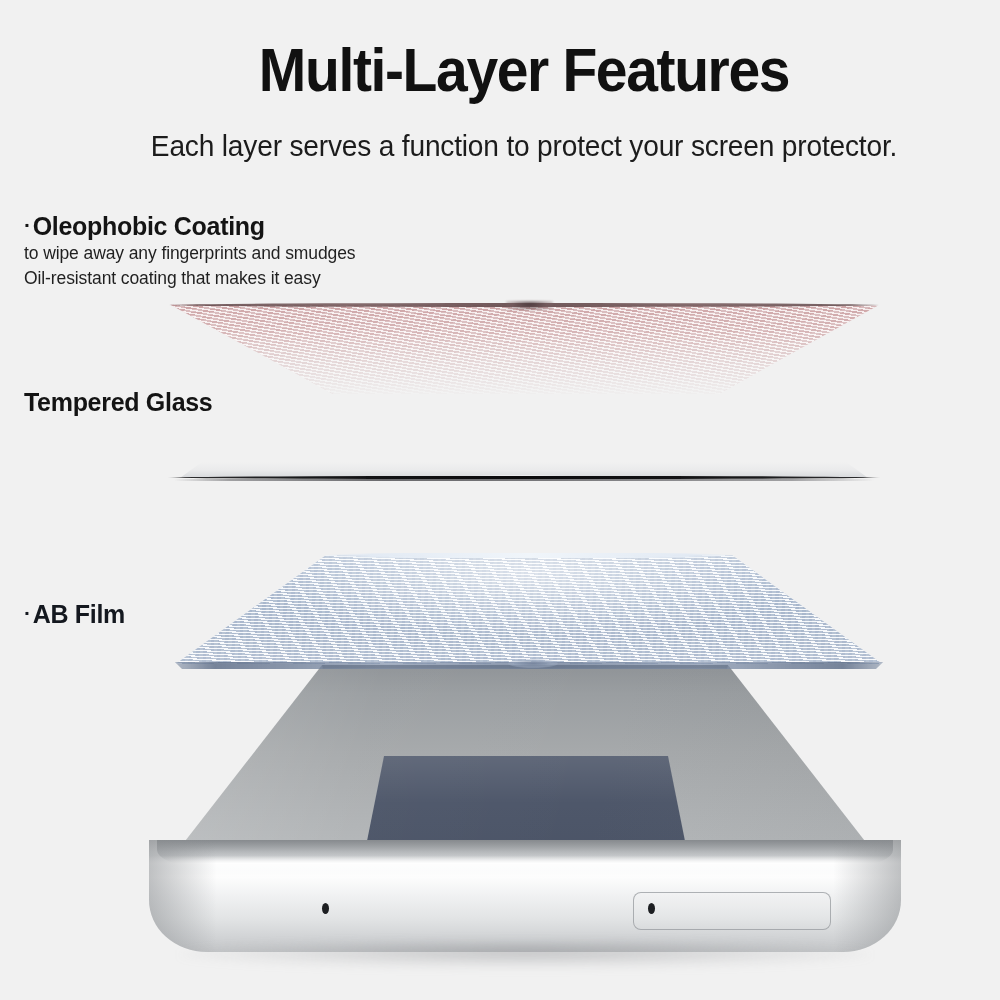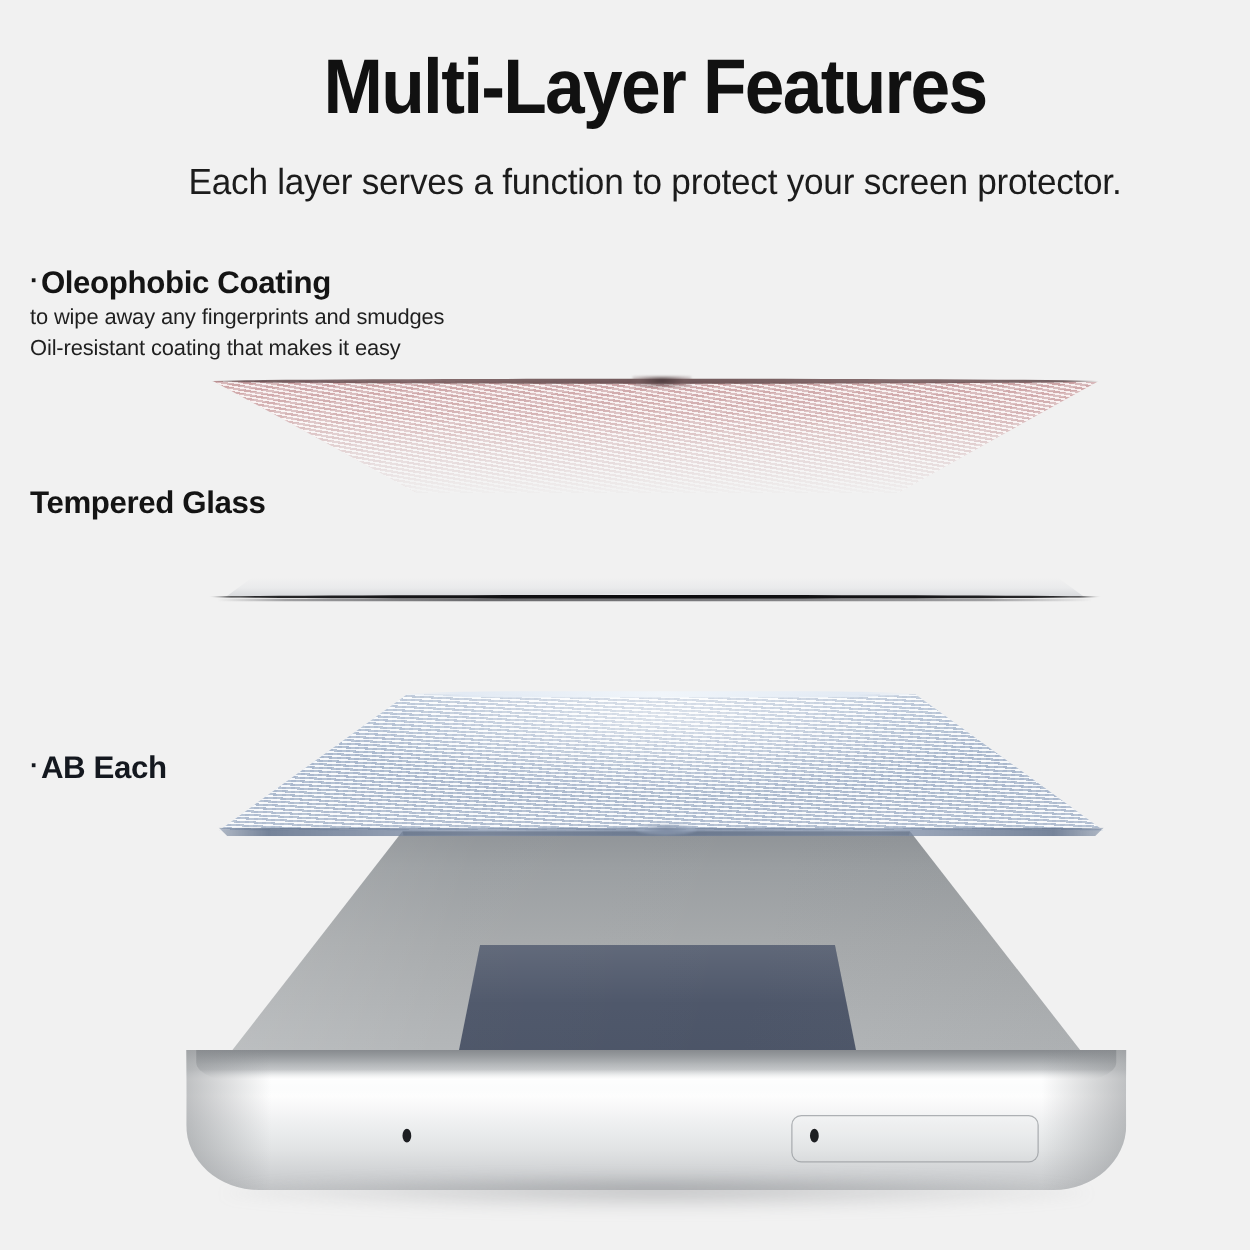--- a/index.html
+++ b/index.html
@@ -508,21 +508,21 @@
     <div class="film-body"></div>
     <div class="film-mesh"></div>
     <div class="film-sheen"></div>
     <div class="film-top-edge"></div>
     <div class="film-bottom-edge"></div>
     <div class="film-notch"></div>
   </div>
 
   <div class="caption" id="cap-film">
     <div class="c-title">
-      <span class="dot">·</span><span>AB Each</span>
+      <span class="dot">·</span><span>AB Film</span>
     </div>
   </div>
 
   <div id="phone">
     <div class="screen"></div>
     <div class="pattern"></div>
     <div class="pattern-shade"></div>
     <div class="screen-sheen"></div>
     <div class="screen-edge"></div>
     <div class="body">

